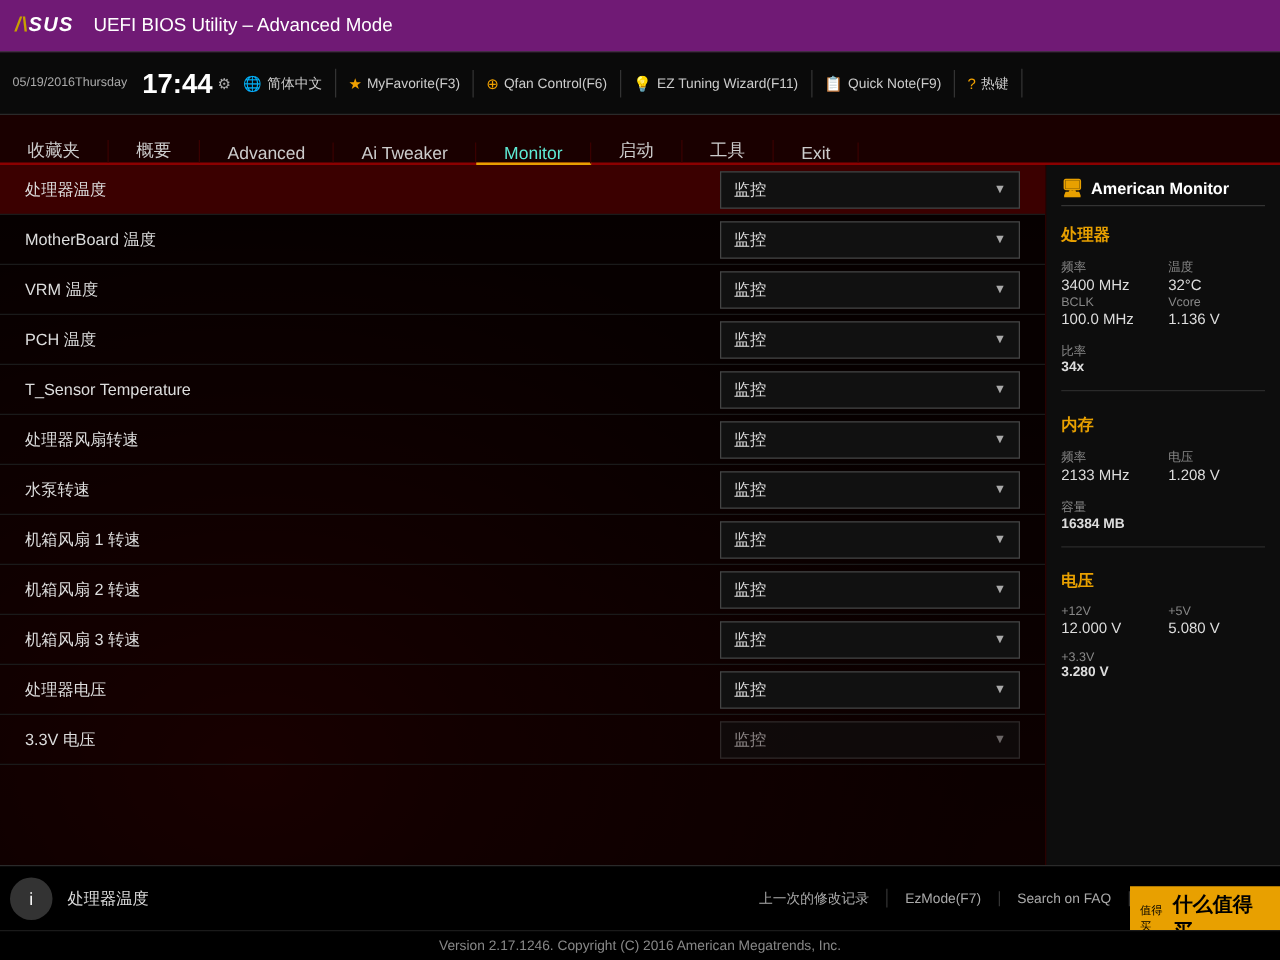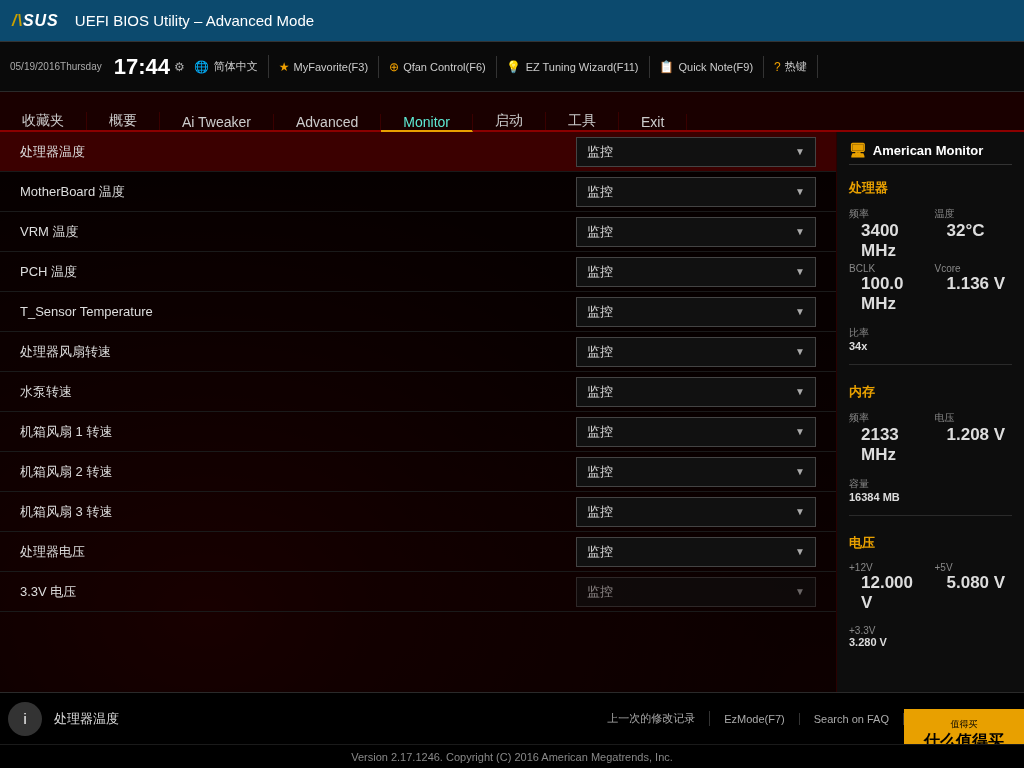--- a/index.html
+++ b/index.html
@@ -28,21 +28,21 @@
       position: relative;
       z-index: 1;
       width: 1024px;
       height: 768px;
       display: flex;
       flex-direction: column;
     }
 
     
     .top-bar {
-      background: #0c4a6e;
+      background: #701a75;
       height: 42px;
       display: flex;
       align-items: center;
       padding: 0 12px;
       gap: 16px;
       border-bottom: 1px solid #333;
     }
     .asus-logo {
       color: #fff;
       font-weight: bold;
@@ -214,23 +214,22 @@
       display: grid;
       grid-template-columns: 1fr 1fr;
       gap: 2px 8px;
     }
     .hw-label {
       color: #888;
       font-size: 10px;
     }
     .hw-value {
       color: #ddd;
-      font-size: 17px;
-      font-weight: bold;
-      margin-left: 12px;
+      font-size: 12px;
+      font-weight: normal;
     }
     .hw-divider {
       border: none;
       border-top: 1px solid #2a2a2a;
       margin: 4px 0;
     }
     .hw-single { color: #ddd; font-size: 11px; font-weight: bold; }
 
     
     .status-bar {
@@ -274,21 +273,21 @@
       cursor: pointer;
       text-align: center;
       border-right: 1px solid #333;
     }
 
     .whatisworth {
       background: #e8a000;
       height: 52px;
       width: 120px;
       display: flex;
-      flex-direction: column;
+      flex-direction: row;
       align-items: center;
       justify-content: center;
       cursor: pointer;
       padding: 0 8px;
       margin-top: 32px;
     }
     .worth-top { color: #000; font-size: 9px; }
     .worth-bottom { color: #000; font-size: 16px; font-weight: bold; }
 
     
@@ -348,22 +347,22 @@
     </div>
     <div class="header-btn">
       <span class="btn-icon">?</span>
       <span>热键</span>
     </div>
   </div>
 
   <div class="nav-tabs">
     <div class="nav-tab">收藏夹</div>
     <div class="nav-tab">概要</div>
+    <div class="nav-tab">Advanced</div>
     <div class="nav-tab">Ai Tweaker</div>
-    <div class="nav-tab">Advanced</div>
     <div class="nav-tab active">Monitor</div>
     <div class="nav-tab">启动</div>
     <div class="nav-tab">工具</div>
     <div class="nav-tab">Exit</div>
   </div>
 
   <div class="content-area">
 
     <div class="main-panel">
 

